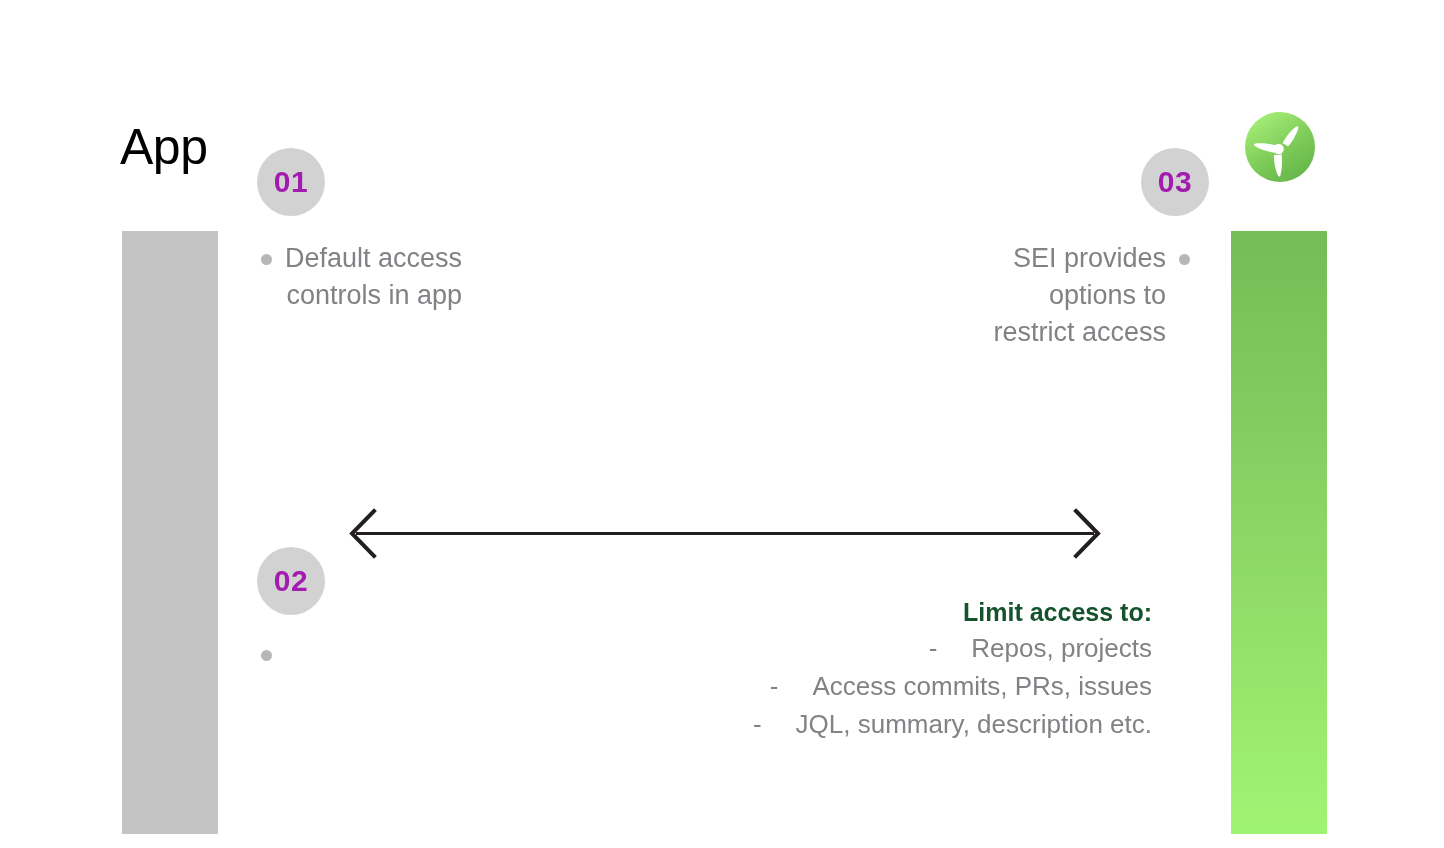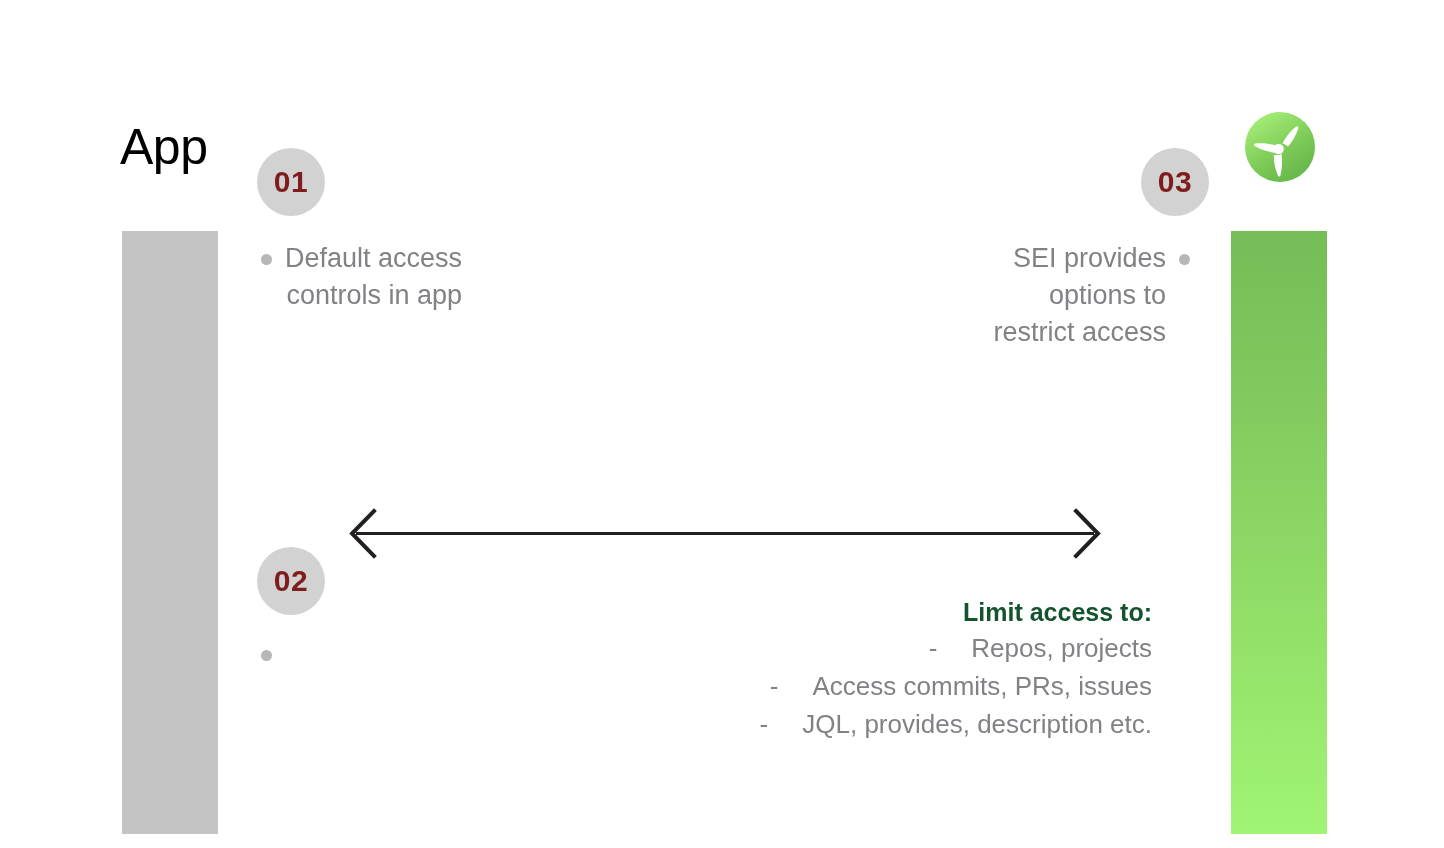--- a/index.html
+++ b/index.html
@@ -60,21 +60,21 @@
   }
   .brand-logo svg { display: block; width: 70px; height: 70px; }
 
   
   .step-badge {
     position: absolute;
     width: 68px;
     height: 68px;
     border-radius: 50%;
     background: #d2d2d2;
-    color: #7f1d1d;
+    color: #a21caf;
     font-size: 30px;
     font-weight: 700;
     letter-spacing: 0.5px;
     display: flex;
     align-items: center;
     justify-content: center;
   }
   .badge-01 { left: 257px; top: 148px; }
   .badge-03 { left: 1141px; top: 148px; }
   .badge-02 { left: 257px; top: 547px; }
@@ -226,17 +226,17 @@
     <div class="limit-item">
       <span class="limit-dash">-</span>
       <span>Repos, projects</span>
     </div>
     <div class="limit-item">
       <span class="limit-dash">-</span>
       <span>Access commits, PRs, issues</span>
     </div>
     <div class="limit-item">
       <span class="limit-dash">-</span>
-      <span>JQL, provides, description etc.</span>
+      <span>JQL, summary, description etc.</span>
     </div>
   </div>
 
 </div>
 
 </body></html>

